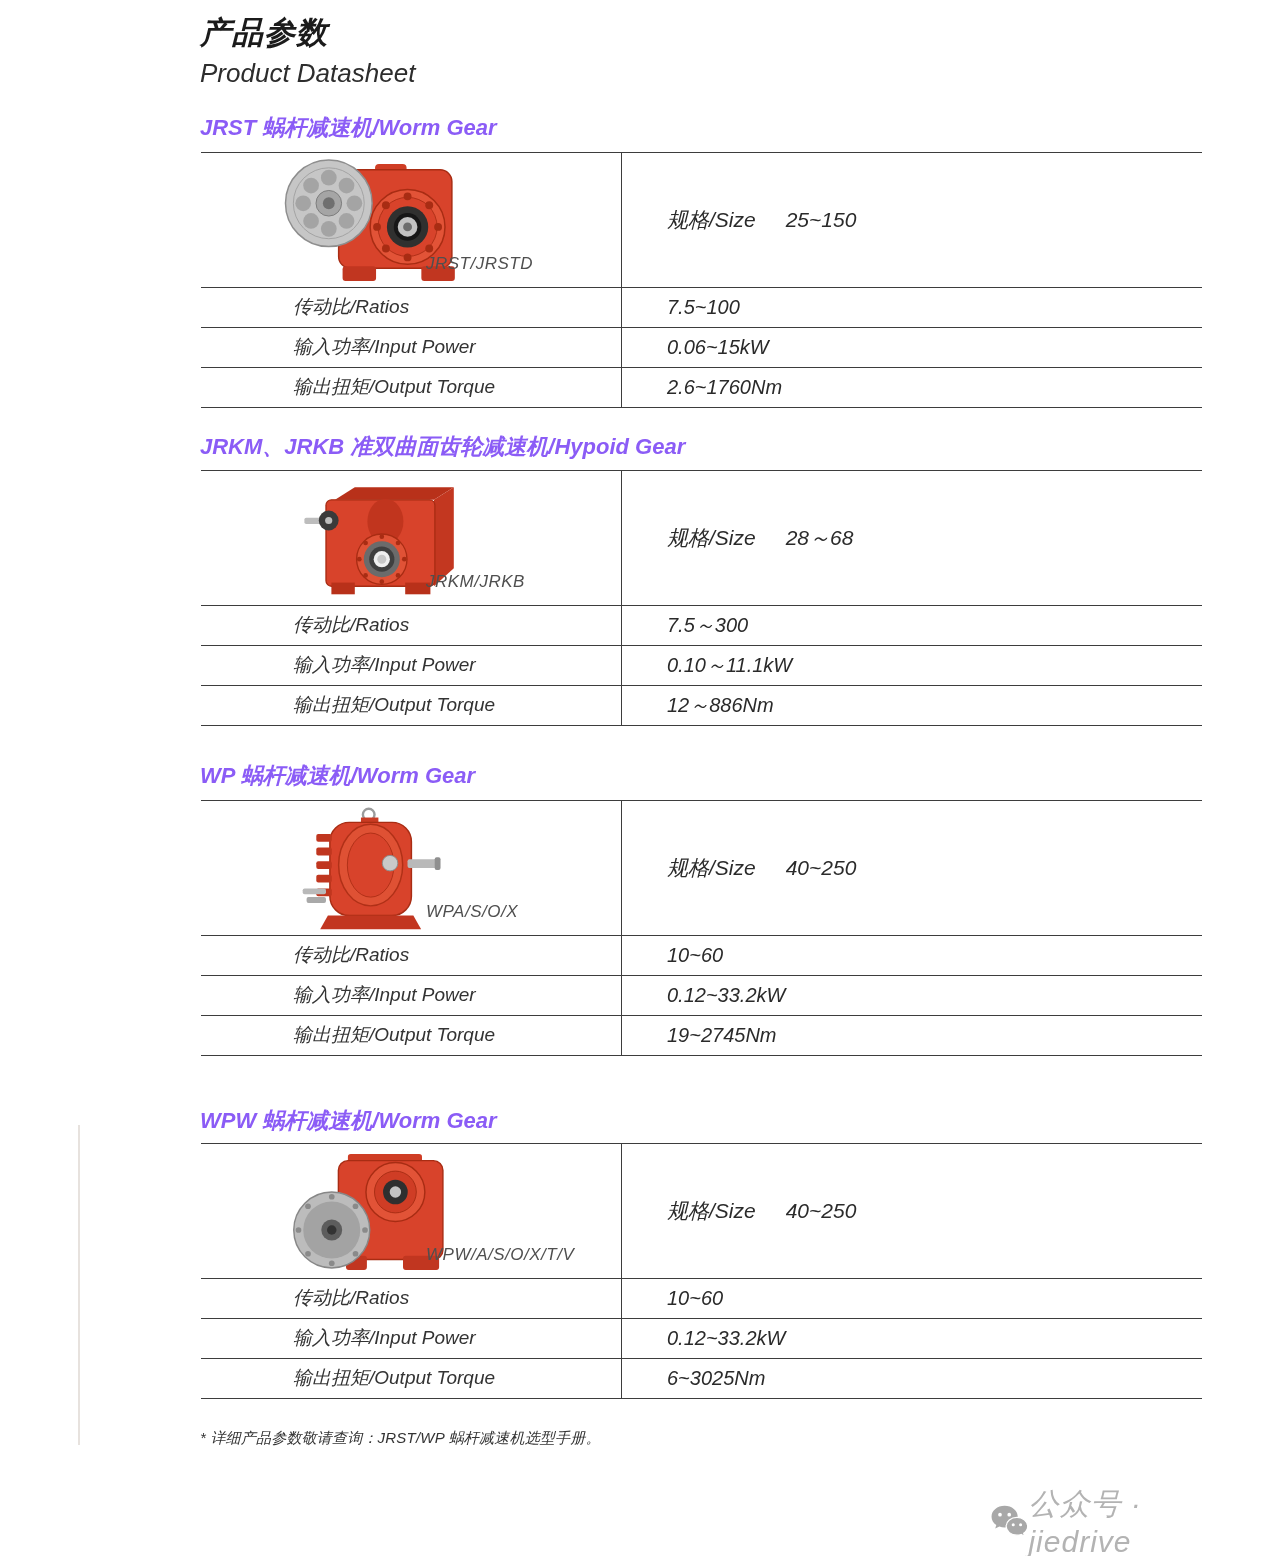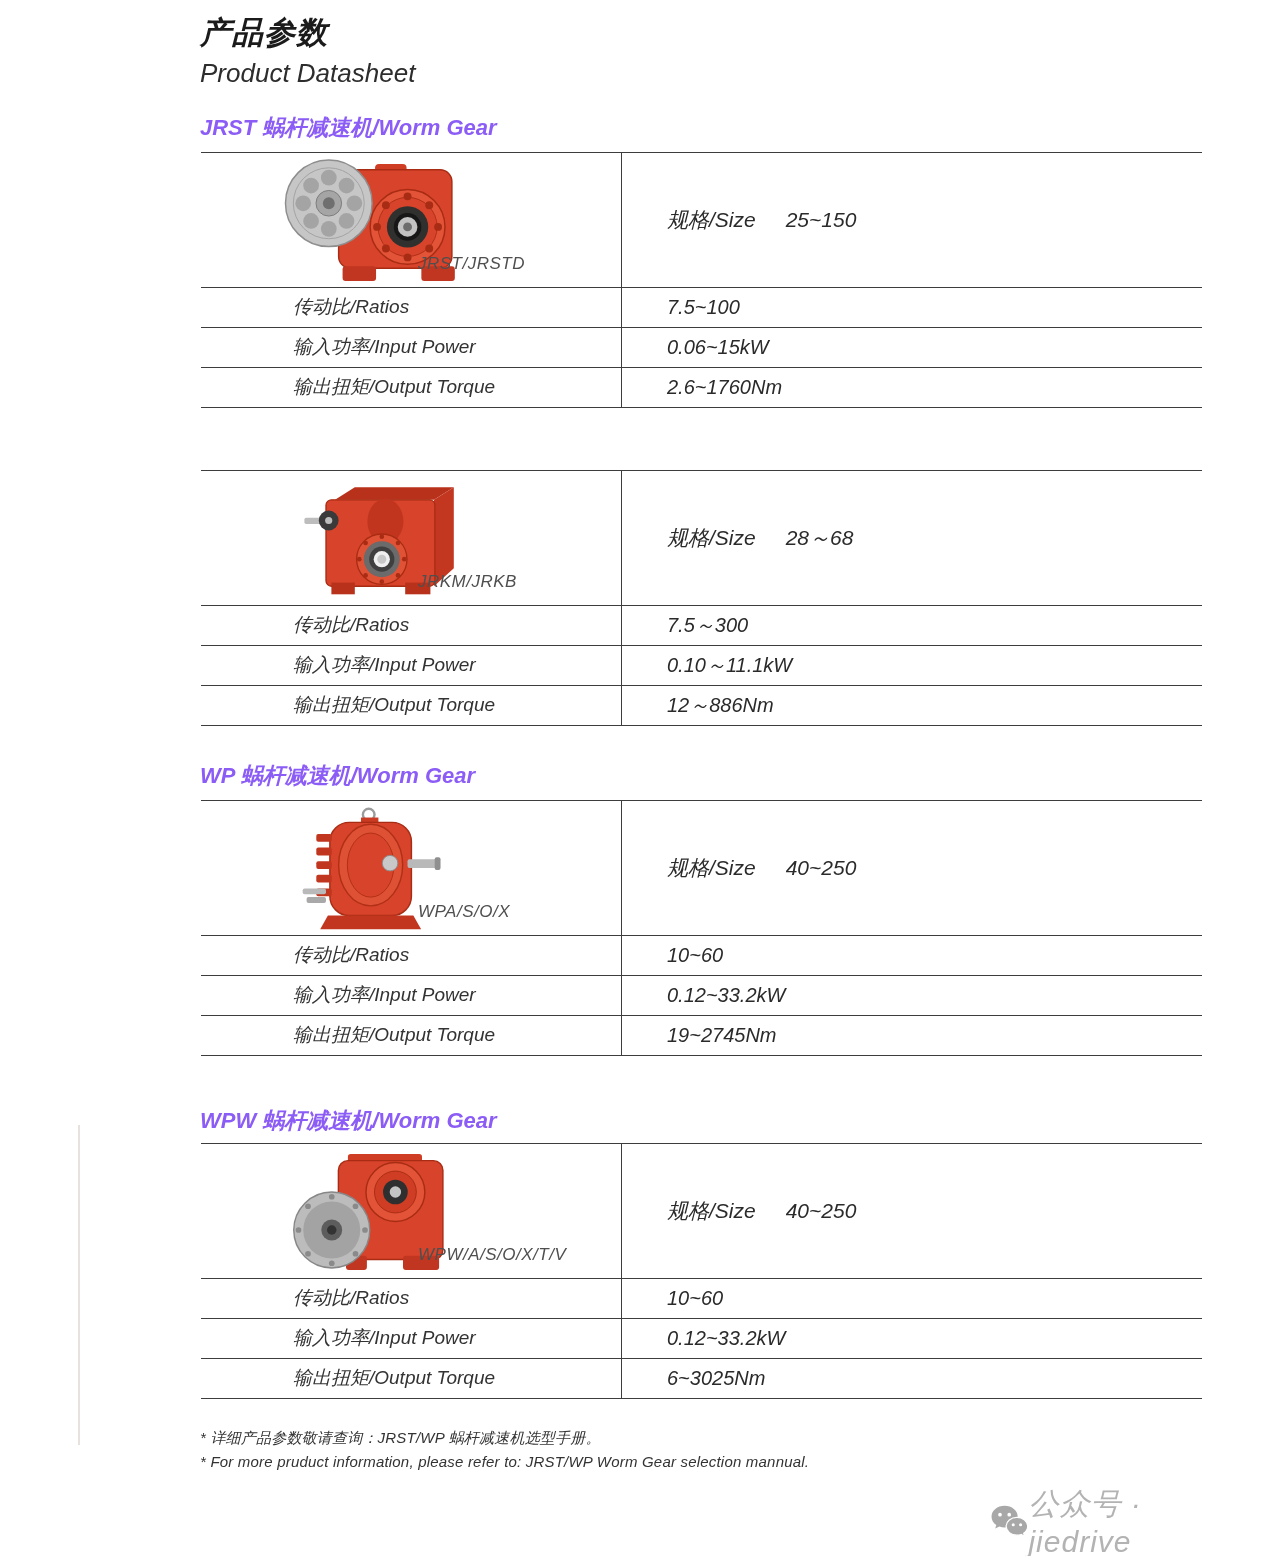--- a/index.html
+++ b/index.html
@@ -28,21 +28,21 @@
   .t-row { display:flex; border-bottom:1.5px solid #3d3d3d; }
   .image-row { height:135px; position:relative; }
   .data-row { height:40px; }
   .cell-left {
     width:421px; flex:0 0 421px; position:relative;
     border-right:1.5px solid #3d3d3d;
   }
   .cell-right { flex:1; display:flex; align-items:center; padding-left:45px; }
   .product-img { position:absolute; }
   .model-label {
-    position:absolute; left:217px; bottom:13px;
+    position:absolute; left:225px; bottom:13px;
     font-size:17px; color:#4f4f4f; letter-spacing:0.5px; white-space:nowrap;margin-top:6px;
   }
   .size-label { font-size:21px; color:#2b2b2b; }
   .size-value { font-size:21px; color:#2b2b2b; margin-left:30px; }
   .row-label {
     display:block; padding-left:92px; line-height:38px;
     font-size:19px; color:#333333; white-space:nowrap;
   }
   .row-value { font-size:20px; color:#2a2a2a; white-space:nowrap; }
   .footnote {
@@ -135,20 +135,21 @@
     <div class="t-row data-row">
       <div class="cell-left">
           <span class="row-label">输出扭矩/Output Torque</span>
         </div>
       <div class="cell-right">
           <span class="row-value">2.6~1760Nm</span>
         </div>
     </div>
   </div>
 
+  <h2 class="section-title" style="top:432px">JRKM、JRKB 准双曲面齿轮减速机/Hypoid Gear</h2>
   <div class="spec-table" style="top:470px">
     <div class="t-row image-row">
       <div class="cell-left">
         <svg class="product-img" style="left:98px; top:5px;" width="180" height="125" viewBox="0 0 200 130">
           <polygon points="40,22 62,8 172,8 150,22" fill="#b8311a"></polygon>
           <polygon points="150,22 172,8 172,98 150,118" fill="#c33720"></polygon>
           <rect x="30" y="22" width="121" height="96" rx="6" fill="#d8432b" stroke="#a82c13" stroke-width="1.5"></rect>
           <rect x="36" y="114" width="26" height="13" fill="#b8311a"></rect>
           <rect x="118" y="114" width="28" height="13" fill="#b8311a"></rect>
           <ellipse cx="96" cy="46" rx="20" ry="25" fill="#c1351e"></ellipse>
@@ -316,21 +317,20 @@
       <div class="cell-left">
           <span class="row-label">输出扭矩/Output Torque</span>
         </div>
       <div class="cell-right">
           <span class="row-value">6~3025Nm</span>
         </div>
     </div>
   </div>
 
   <div class="footnote" style="top:1429px">* 详细产品参数敬请查询：JRST/WP 蜗杆减速机选型手册。</div>
-  <div class="footnote" style="top:1453px">* For more pruduct information, please refer to: JRST/WP Worm Gear selection mannual.</div>
 
   <div class="watermark">
     <svg width="50" height="46" viewBox="0 0 50 46">
       <path d="M19 2 C9.6 2 2 8.3 2 16.1 C2 20.5 4.4 24.4 8.2 27 L6.8 31.6 L12.2 28.9 C14.3 29.6 16.6 30.1 19 30.1 C28.4 30.1 36 23.9 36 16.1 C36 8.3 28.4 2 19 2 Z" fill="#a8a8a8"></path>
       <circle cx="13" cy="13.5" r="2.4" fill="#ffffff"></circle>
       <circle cx="25" cy="13.5" r="2.4" fill="#ffffff"></circle>
       <path d="M35 17 C27.3 17 21 22.2 21 28.6 C21 35 27.3 40.2 35 40.2 C36.9 40.2 38.8 39.9 40.5 39.3 L45 41.5 L43.8 37.7 C46.9 35.6 49 32.3 49 28.6 C49 22.2 42.7 17 35 17 Z" fill="#a8a8a8" stroke="#ffffff" stroke-width="1.6"></path>
       <circle cx="30.2" cy="26.5" r="2" fill="#ffffff"></circle>
       <circle cx="39.8" cy="26.5" r="2" fill="#ffffff"></circle>
     </svg>

